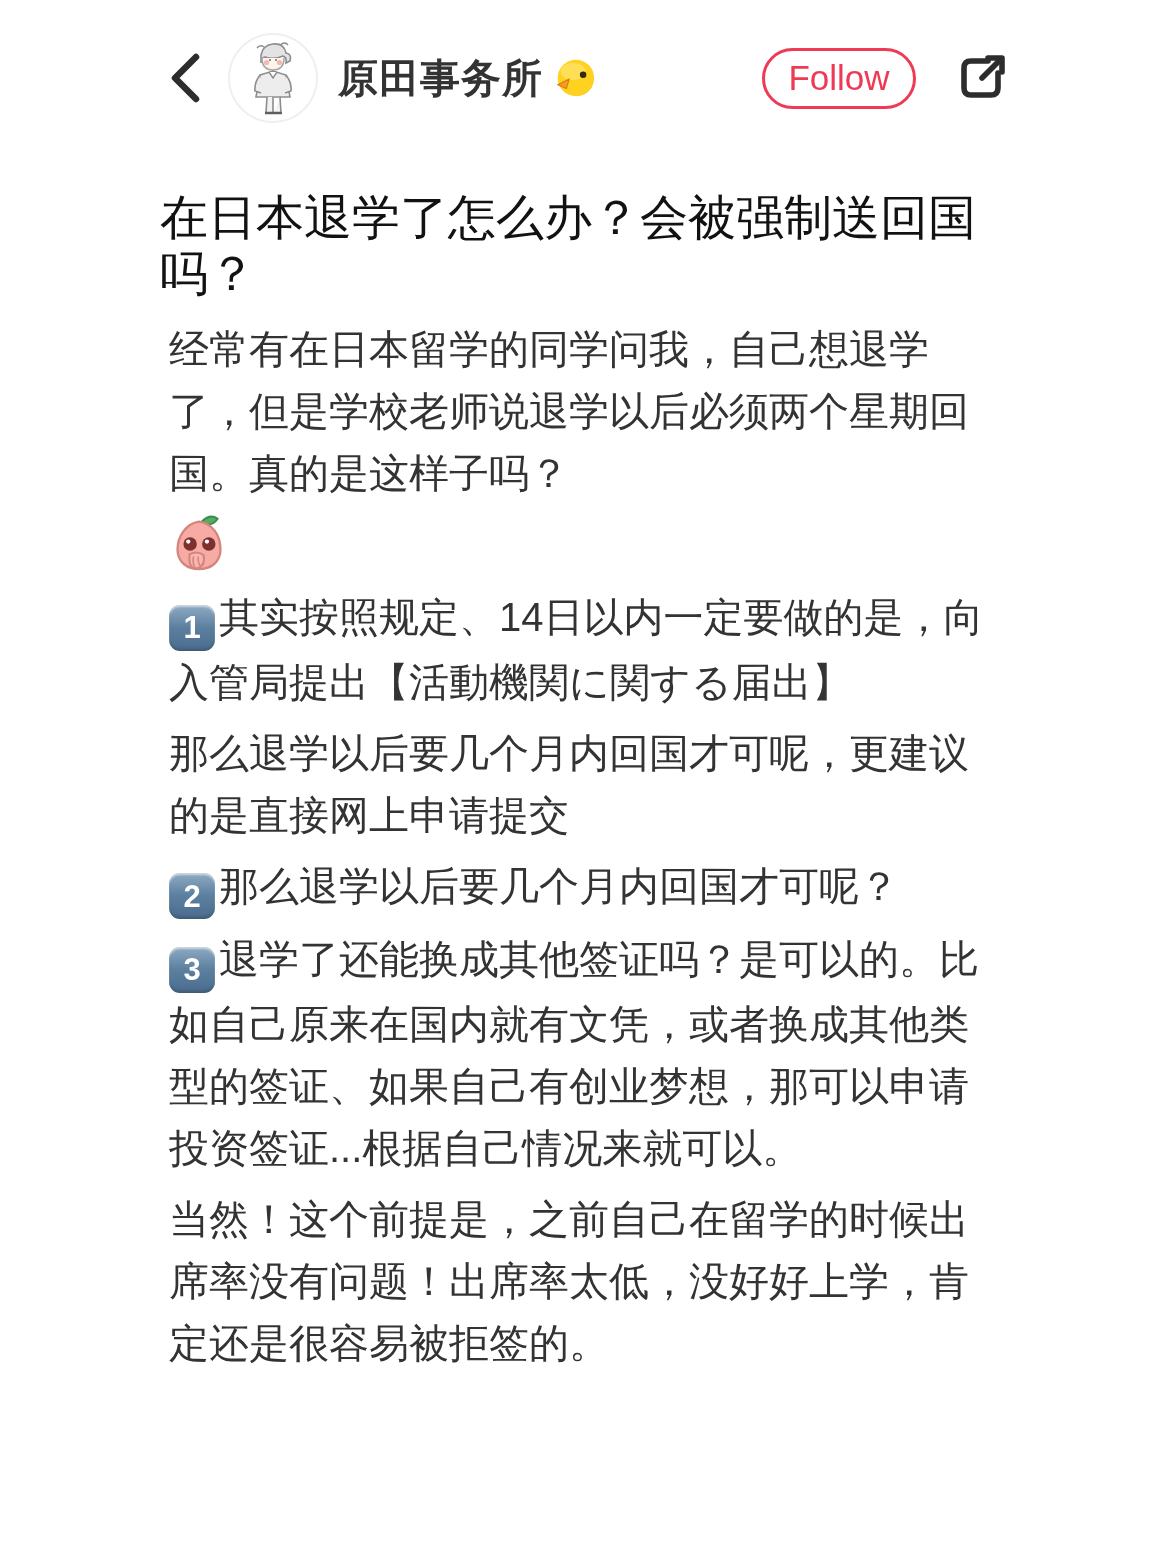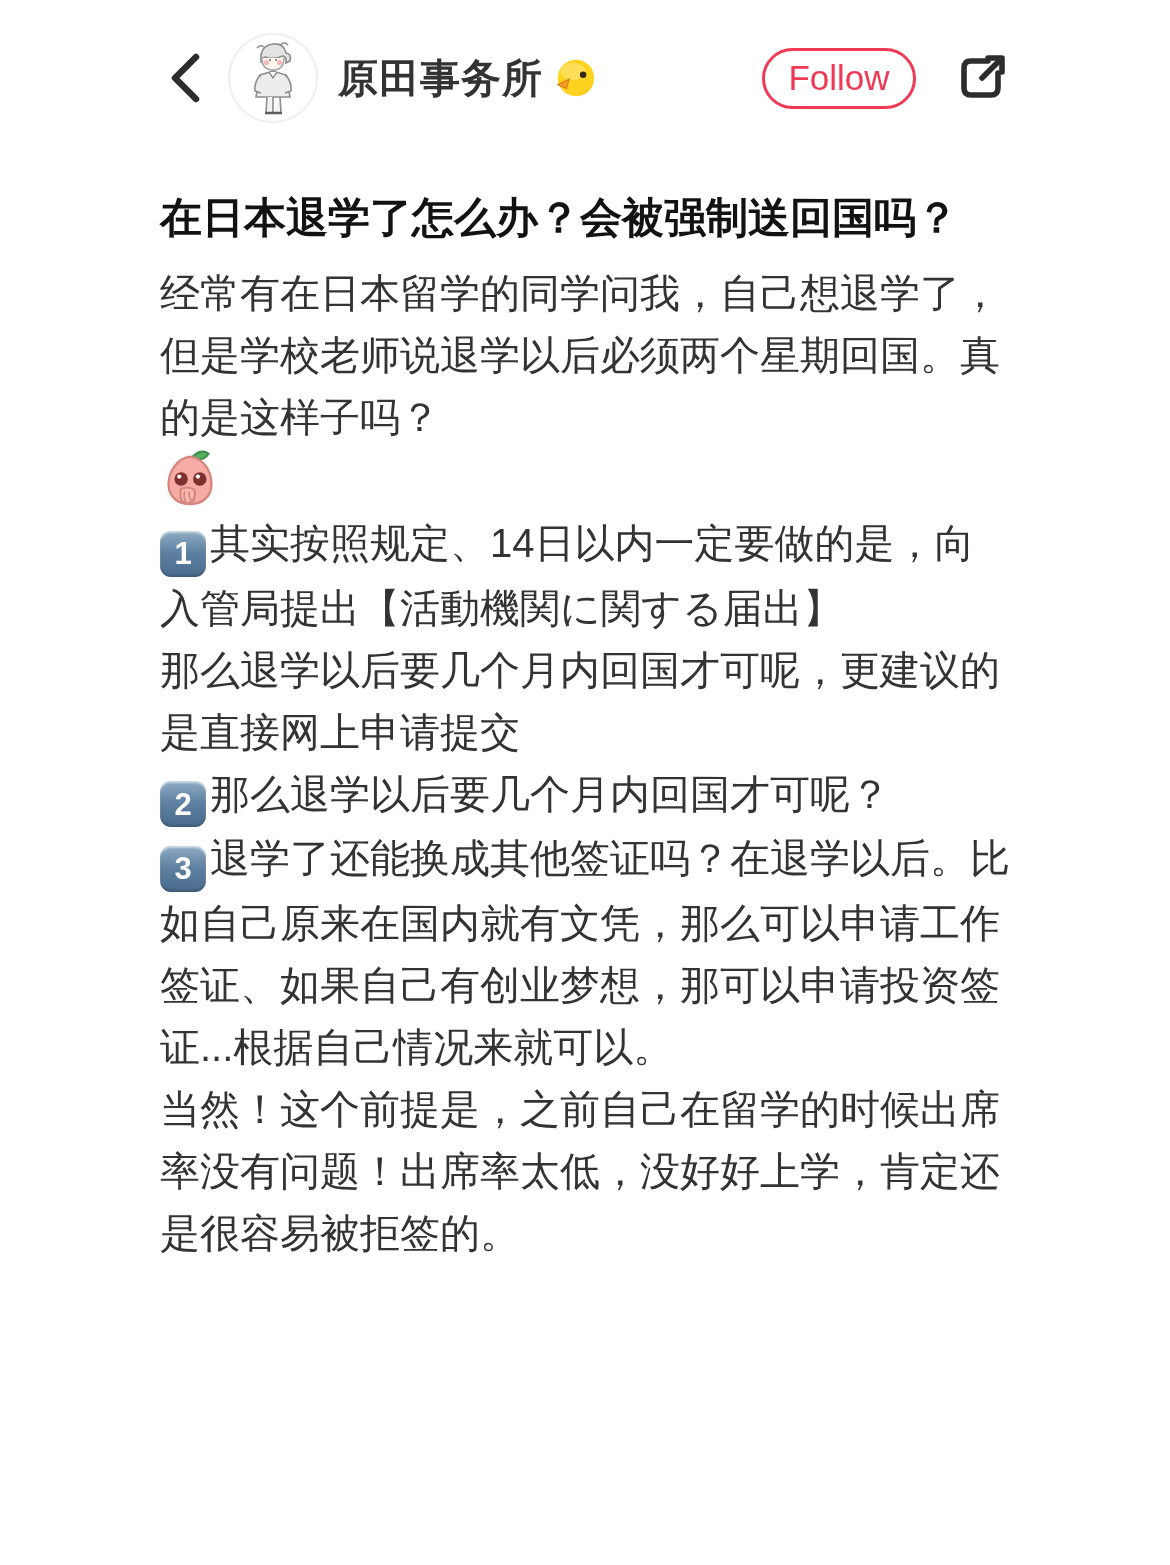--- a/index.html
+++ b/index.html
@@ -35,24 +35,24 @@
     flex:0 0 auto;width:154px;height:61px;border-radius:32px;
     border:3px solid var(--accent);color:var(--accent);background:#ffffff;
     font-size:35px;font-weight:400;display:flex;align-items:center;justify-content:center;
     font-family:"Liberation Sans","DejaVu Sans",sans-serif;cursor:pointer;
   }
   .share-btn{flex:0 0 auto;margin-left:38px;width:56px;height:56px;display:flex;align-items:center;justify-content:center;background:none;border:none;padding:0;cursor:pointer;}
 
   
   .article{padding:0 160px;}
   .title{
-    margin:78px 0 0 0;font-size:42px;line-height:56px;font-weight:700;color:var(--title);
+    margin:78px 0 0 0;font-size:48px;line-height:56px;font-weight:400;color:var(--title);
   }
   .content{margin-top:16px;font-size:40px;line-height:62px;color:var(--text);}
-  .content p{margin:0;word-break:break-word;}
+  .content p{margin:9px;word-break:break-word;}
 
   .keycap{
     display:inline-flex;align-items:center;justify-content:center;
     width:46px;height:46px;margin-right:4px;vertical-align:-7px;
     border-radius:11px;
     background:linear-gradient(180deg,#8fabc3 0%,#5d80a1 48%,#4a6b8d 100%);
     box-shadow:inset 0 2px 2px rgba(255,255,255,.55), inset 0 -2px 3px rgba(0,0,0,.18);
     color:#ffffff;font-weight:700;font-size:31px;line-height:1;
     font-family:"Liberation Sans","DejaVu Sans",sans-serif;
   }
@@ -125,16 +125,16 @@
     <circle cx="40.5" cy="33" r="7.2" fill="#7e2f2f"></circle>
     <circle cx="18.5" cy="30.5" r="2.3" fill="#ffffff"></circle>
     <circle cx="38.5" cy="30.5" r="2.3" fill="#ffffff"></circle>
     <path d="M20 44 q8 -4 15 1 q2 12 -7 14 q-10 1 -8 -15 z" fill="#f6b7b0" stroke="#d6857e" stroke-width="2.2"></path>
     <path d="M24 47 q-1 6 1 10 M29 47 q0 6 2 9" stroke="#d6857e" stroke-width="1.6" fill="none" stroke-linecap="round"></path>
   </svg>
 </p>
       <p><span class="keycap">1</span><span>其实按照规定、14日以内一定要做的是，向入管局提出【活動機関に関する届出】</span></p>
       <p><span>那么退学以后要几个月内回国才可呢，更建议的是直接网上申请提交</span></p>
       <p><span class="keycap">2</span><span>那么退学以后要几个月内回国才可呢？</span></p>
-      <p><span class="keycap">3</span><span>退学了还能换成其他签证吗？在退学以后。比如自己原来在国内就有文凭，那么可以申请工作签证、如果自己有创业梦想，那可以申请投资签证...根据自己情况来就可以。</span></p>
+      <p><span class="keycap">3</span><span>退学了还能换成其他签证吗？是可以的。比如自己原来在国内就有文凭，或者换成其他类型的签证、如果自己有创业梦想，那可以申请投资签证...根据自己情况来就可以。</span></p>
       <p><span>当然！这个前提是，之前自己在留学的时候出席率没有问题！出席率太低，没好好上学，肯定还是很容易被拒签的。</span></p>
     </div>
 </div>
 
 </body></html>

